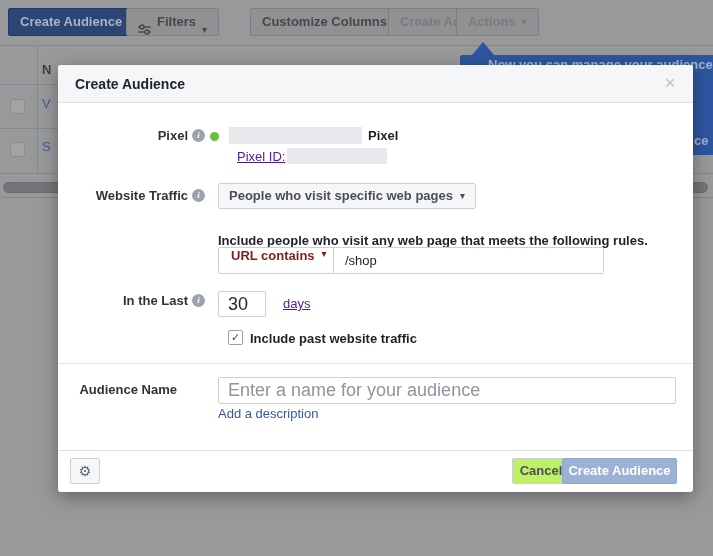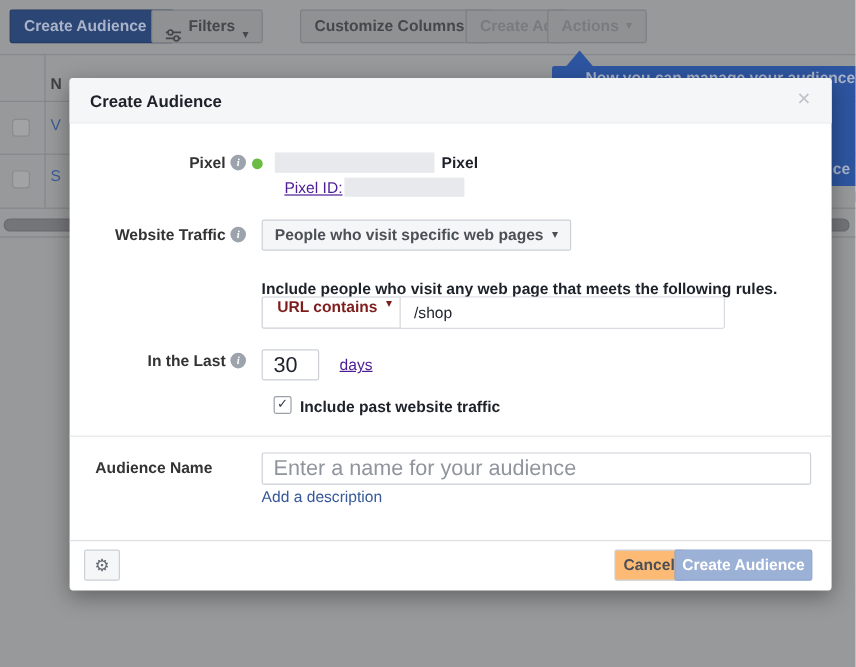--- a/index.html
+++ b/index.html
@@ -108,21 +108,21 @@
     cursor:pointer;
   }
   .divider { position:absolute; left:0; right:0; height:1px; background:#e5e5e5; }
   .link { color:#365899; cursor:pointer; }
 
   .footer-btn {
     position:absolute; top:393px; height:26px; line-height:24px; text-align:center;
     border-radius:2px; font-weight:bold; font-size:13px; cursor:pointer;
   }
   .btn-gear { left:12px; width:30px; background:#f5f6f7; border:1px solid #ccd0d5; color:#606770; font-size:14px; }
-  .btn-cancel { left:454px; width:58px; background:#fdba74; border:1px solid #ccd0d5; color:#4b4f56; }
+  .btn-cancel { left:454px; width:58px; background:#bef264; border:1px solid #ccd0d5; color:#4b4f56; }
   .btn-create { left:504px; width:115px; background:#9cb1d6; border:1px solid #8fa6cf; color:#ffffff; }
 </style>
 </head>
 <body>
 
 <div>
 
   <div class="tb-btn primary" style="left:8px;">
     <span>Create Audience</span>
     <span class="caret">▾</span>

